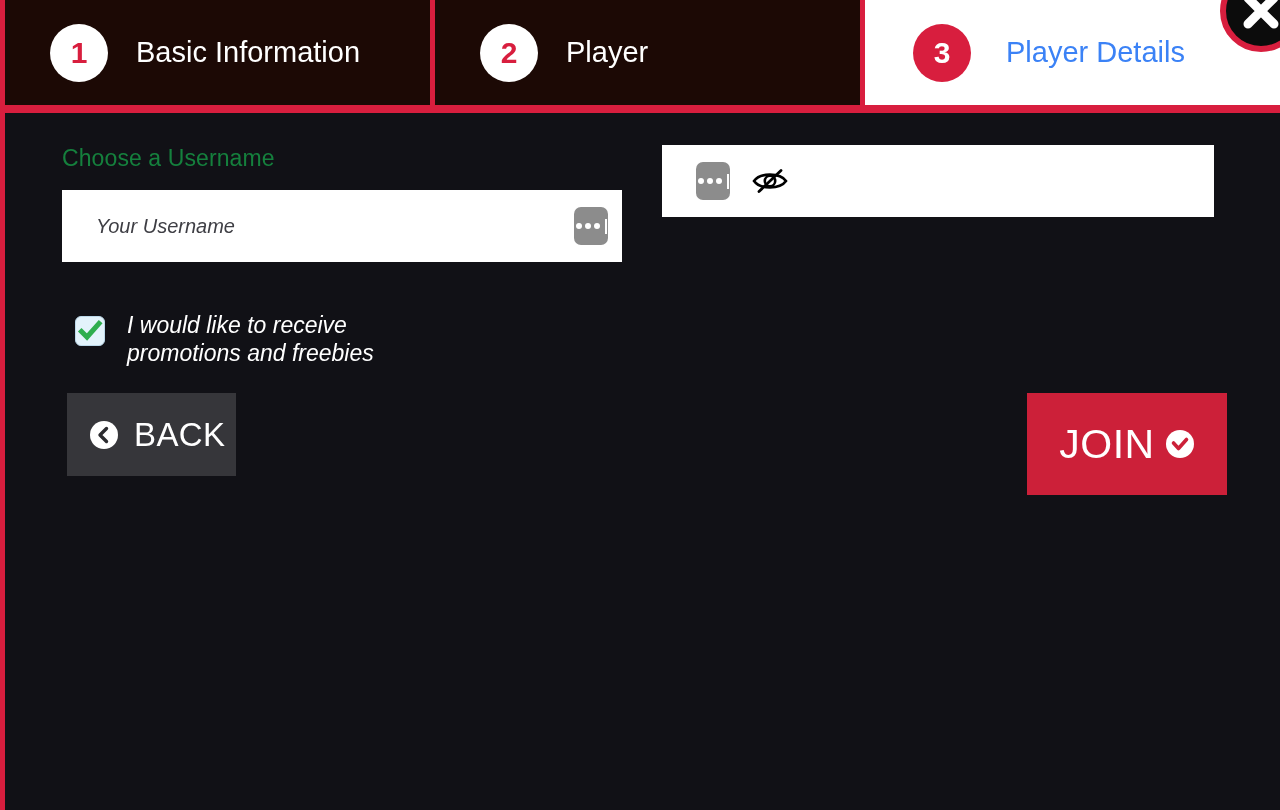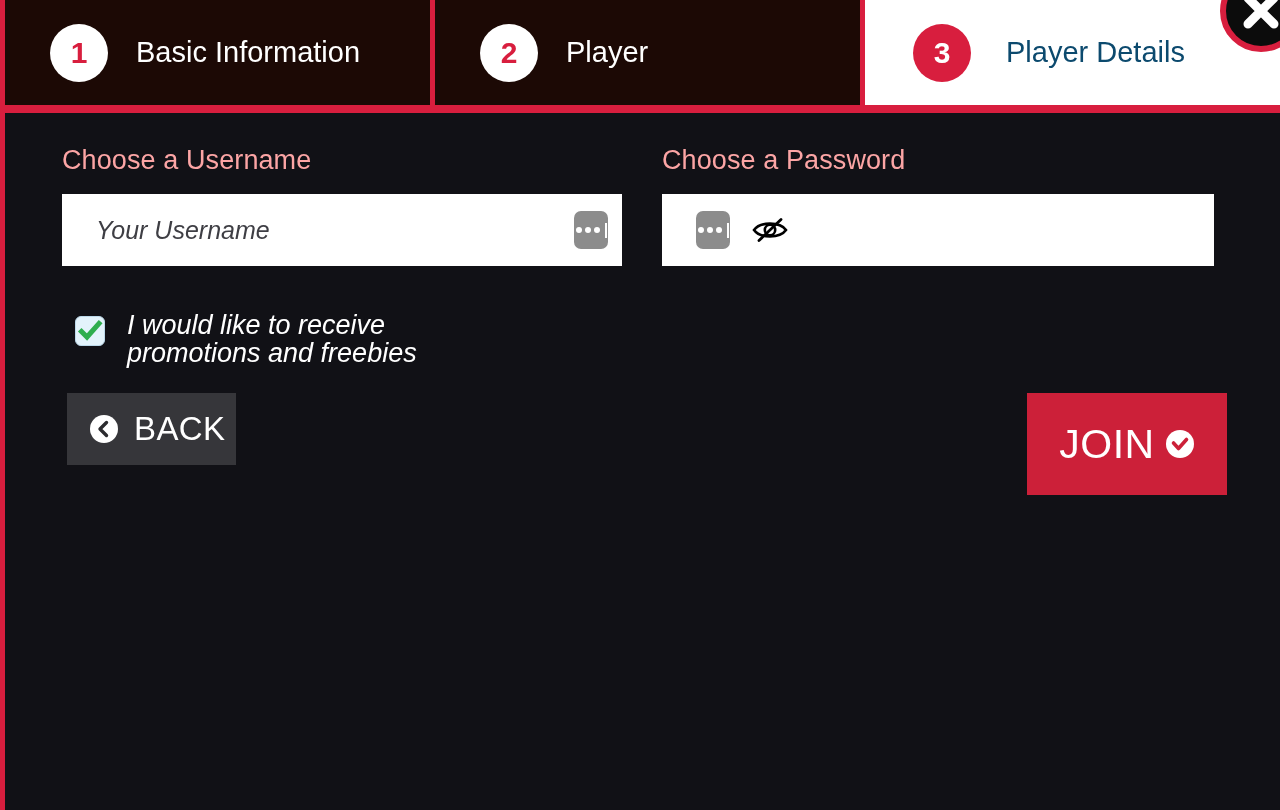--- a/index.html
+++ b/index.html
@@ -70,21 +70,21 @@
 
   .step-label {
     margin-left: 28px;
     font-size: 29px;
     color: #ffffff;
     white-space: nowrap;
     text-align: center;
   }
 
   .step-3 .step-label {
-    color: #0c4a6e;
+    color: #3b82f6;
     margin-left: 35px;
   }
 
   
   .close-btn {
     position: absolute;
     right: -22px;
     top: -30px;
     width: 82px;
     height: 82px;
@@ -102,38 +102,38 @@
     top: 113px;
     left: 0;
     right: 0;
     bottom: 0;
   }
 
   .field-col-left  { position: absolute; left: 57px;  top: 32px; width: 560px; }
   .field-col-right { position: absolute; left: 657px; top: 32px; width: 552px; }
 
   .field-label {
-    font-size: 27px;
-    color: #fca5a5;
+    font-size: 23px;
+    color: #15803d;
     margin-bottom: 18px;
     letter-spacing: .1px;
   }
 
   .input-shell {
     position: relative;
     height: 72px;
     background: #ffffff;
     display: flex;
     align-items: center;
     padding: 0 14px 0 34px;
   }
 
   .input-text {
     flex: 1;
-    font-size: 25px;
+    font-size: 20px;
     color: #3e3e44;
     font-family: "Liberation Sans", sans-serif;
     background: transparent;
     border: none;
     outline: none;
     padding: 0;
   }
   .input-text::placeholder { color: #3e3e44; opacity: 1; font-style: italic; }
 
   .ellipsis-btn {
@@ -179,34 +179,34 @@
     background: #e3f3fb;
     border: 1px solid #bcd9ea;
     margin-top: 5px;
     display: flex; align-items: center; justify-content: center;
     flex: 0 0 auto;
     cursor: pointer;
   }
 
   .check-label {
     margin-left: 22px;
-    font-size: 27px;
+    font-size: 23px;
     font-style: italic;
     color: #ffffff;
     line-height: 28px;
     max-width: 290px;
   }
 
   
   .back-btn {
     position: absolute;
     left: 62px;
     top: 280px;
     width: 169px;
-    height: 72px;
+    height: 83px;
     background: #36363a;
     display: flex;
     align-items: center;
     padding-left: 22px;
     cursor: pointer;
     border: none;
   }
   .back-btn .label {
     color: #ffffff;
     font-size: 33px;
@@ -271,21 +271,20 @@
       <div class="ellipsis-btn">
         <i></i>
           <i></i>
           <i></i>
           <span class="caret"></span>
       </div>
     </div>
   </div>
 
   <div class="field-col-right">
-    <div class="field-label">Choose a Password</div>
     <div class="input-shell">
       <div class="ellipsis-btn">
         <i></i>
           <i></i>
           <i></i>
           <span class="caret"></span>
       </div>
       <div class="eye-btn">
         <svg width="38" height="30" viewBox="0 0 38 30">
           <path d="M3 15 C9 6.5, 29 6.5, 35 15 C29 23.5, 9 23.5, 3 15 Z" fill="none" stroke="#000000" stroke-width="2.6"></path>

